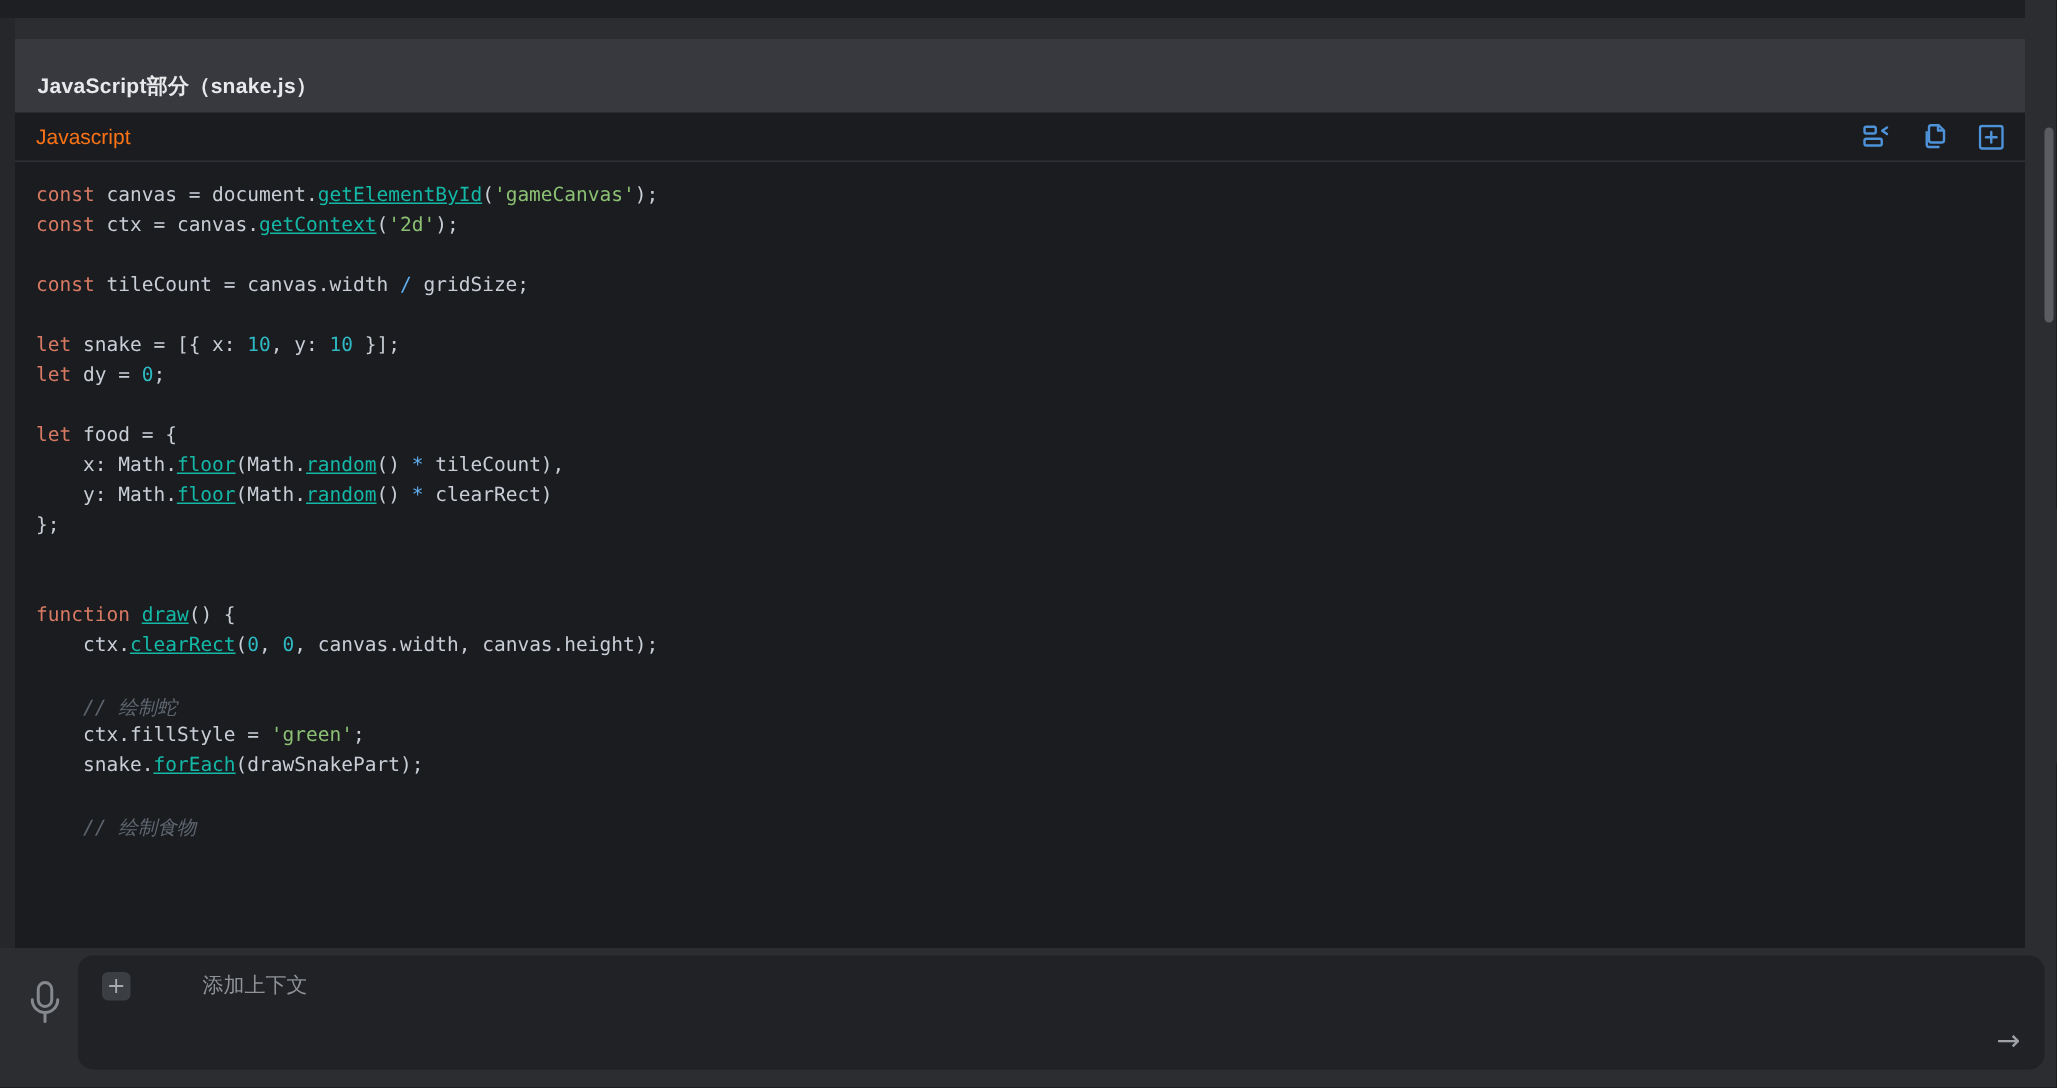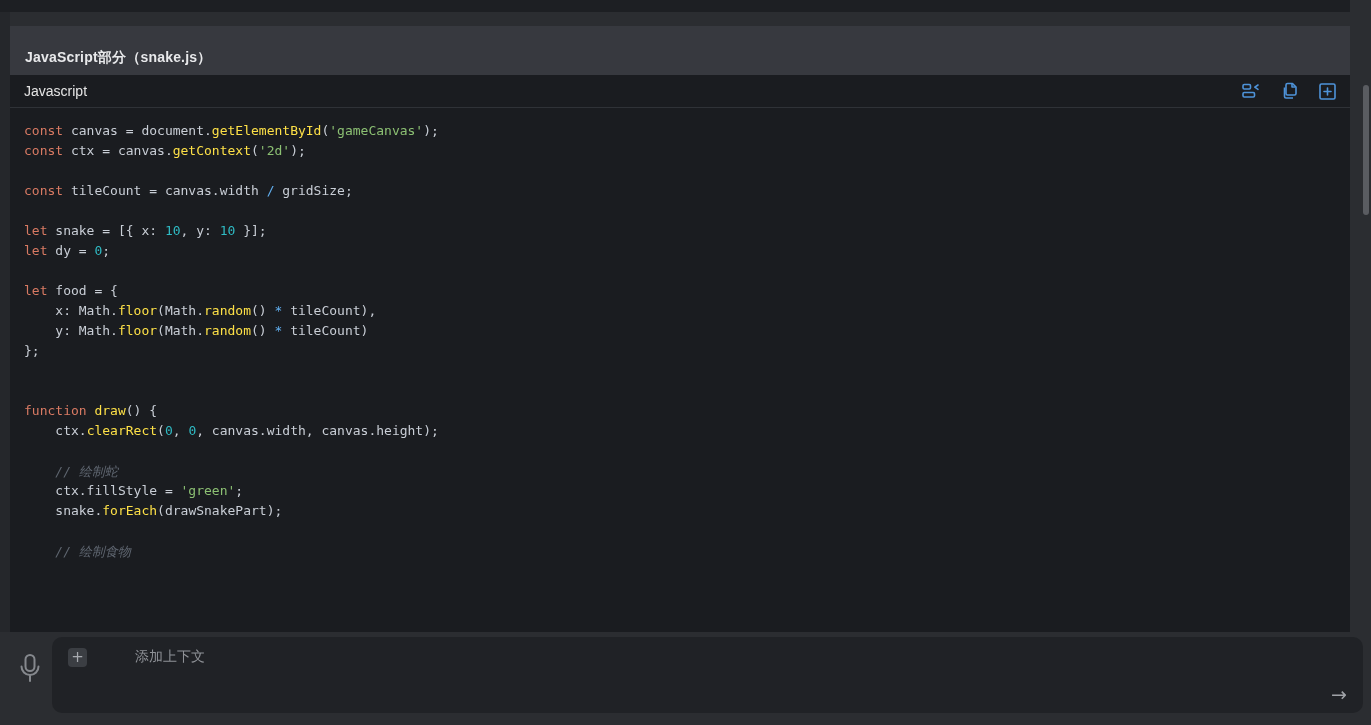--- a/index.html
+++ b/index.html
@@ -17,31 +17,31 @@
   }
   .title { color:#e8e9eb; font-size:14px; font-weight:bold; letter-spacing:.2px; }
   .code-card {
     position:absolute; left:10px; top:75px; width:1340px; height:557px;
     background:#1a1c20; overflow:hidden;
   }
   .code-header {
     height:33px; display:flex; align-items:center; justify-content:space-between;
     padding:0 14px; border-bottom:1px solid #2f3237;
   }
-  .lang { color:#e5e5e5; font-size:14px; }
+  .lang { color:#f97316; font-size:14px; }
   .toolbar { display:flex; align-items:center; gap:20px; }
   .tool-btn { background:none; border:none; width:18px; height:18px; padding:0; cursor:pointer; display:flex; align-items:center; justify-content:center; }
   .code-body {
     padding:15px 14px 0 14px;
     font-family:"DejaVu Sans Mono","Liberation Mono",monospace;
     font-size:13px; color:#c9ced6;
   }
   .code-line { height:20px; white-space:pre; }
   .tok-kw { color:#d87a63; }
-  .tok-fn { color:#fde047; }
+  .tok-fn { color:#14b8a6;text-decoration:underline; }
   .tok-str { color:#8cc073; }
   .tok-num { color:#2fbac3; }
   .tok-op { color:#61aeee; }
   .tok-cm { color:#5f6670; font-style:italic; }
   .tok-pl { color:#c9ced6; }
   .scroll-thumb {
     position:absolute; left:1363px; top:85px; width:6px; height:130px;
     background:#5a5c61; border-radius:3px;
   }
   .bottom-panel { position:absolute; left:0; top:632px; width:1371px; height:93px; background:#2b2d31; }
@@ -116,21 +116,21 @@
         <div class="code-line"><span class="tok-kw">const</span><span class="tok-pl"> canvas = document.</span><span class="tok-fn">getElementById</span><span class="tok-pl">(</span><span class="tok-str">'gameCanvas'</span><span class="tok-pl">);</span></div>
         <div class="code-line"><span class="tok-kw">const</span><span class="tok-pl"> ctx = canvas.</span><span class="tok-fn">getContext</span><span class="tok-pl">(</span><span class="tok-str">'2d'</span><span class="tok-pl">);</span></div>
         <div class="code-line"></div>
         <div class="code-line"><span class="tok-kw">const</span><span class="tok-pl"> tileCount = canvas.width </span><span class="tok-op">/</span><span class="tok-pl"> gridSize;</span></div>
         <div class="code-line"></div>
         <div class="code-line"><span class="tok-kw">let</span><span class="tok-pl"> snake = [{ x: </span><span class="tok-num">10</span><span class="tok-pl">, y: </span><span class="tok-num">10</span><span class="tok-pl"> }];</span></div>
         <div class="code-line"><span class="tok-kw">let</span><span class="tok-pl"> dy = </span><span class="tok-num">0</span><span class="tok-pl">;</span></div>
         <div class="code-line"></div>
         <div class="code-line"><span class="tok-kw">let</span><span class="tok-pl"> food = {</span></div>
         <div class="code-line"><span class="tok-pl">    x: Math.</span><span class="tok-fn">floor</span><span class="tok-pl">(Math.</span><span class="tok-fn">random</span><span class="tok-pl">() </span><span class="tok-op">*</span><span class="tok-pl"> tileCount),</span></div>
-        <div class="code-line"><span class="tok-pl">    y: Math.</span><span class="tok-fn">floor</span><span class="tok-pl">(Math.</span><span class="tok-fn">random</span><span class="tok-pl">() </span><span class="tok-op">*</span><span class="tok-pl"> tileCount)</span></div>
+        <div class="code-line"><span class="tok-pl">    y: Math.</span><span class="tok-fn">floor</span><span class="tok-pl">(Math.</span><span class="tok-fn">random</span><span class="tok-pl">() </span><span class="tok-op">*</span><span class="tok-pl"> clearRect)</span></div>
         <div class="code-line"><span class="tok-pl">};</span></div>
         <div class="code-line"></div>
         <div class="code-line"></div>
         <div class="code-line"><span class="tok-kw">function</span><span class="tok-pl"> </span><span class="tok-fn">draw</span><span class="tok-pl">() {</span></div>
         <div class="code-line"><span class="tok-pl">    ctx.</span><span class="tok-fn">clearRect</span><span class="tok-pl">(</span><span class="tok-num">0</span><span class="tok-pl">, </span><span class="tok-num">0</span><span class="tok-pl">, canvas.width, canvas.height);</span></div>
         <div class="code-line"></div>
         <div class="code-line"><span class="tok-cm">    // 绘制蛇</span></div>
         <div class="code-line"><span class="tok-pl">    ctx.fillStyle = </span><span class="tok-str">'green'</span><span class="tok-pl">;</span></div>
         <div class="code-line"><span class="tok-pl">    snake.</span><span class="tok-fn">forEach</span><span class="tok-pl">(drawSnakePart);</span></div>
         <div class="code-line"></div>

